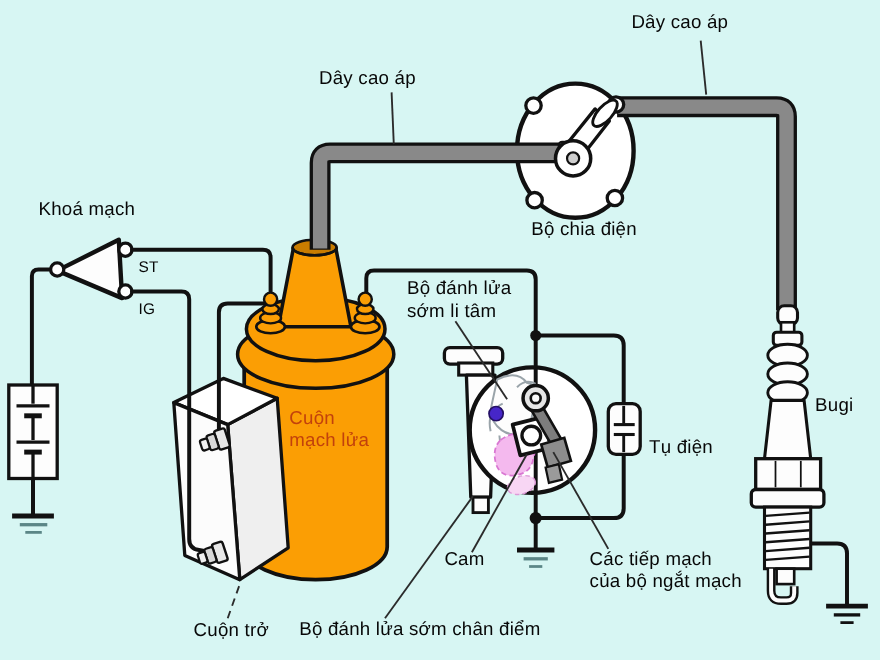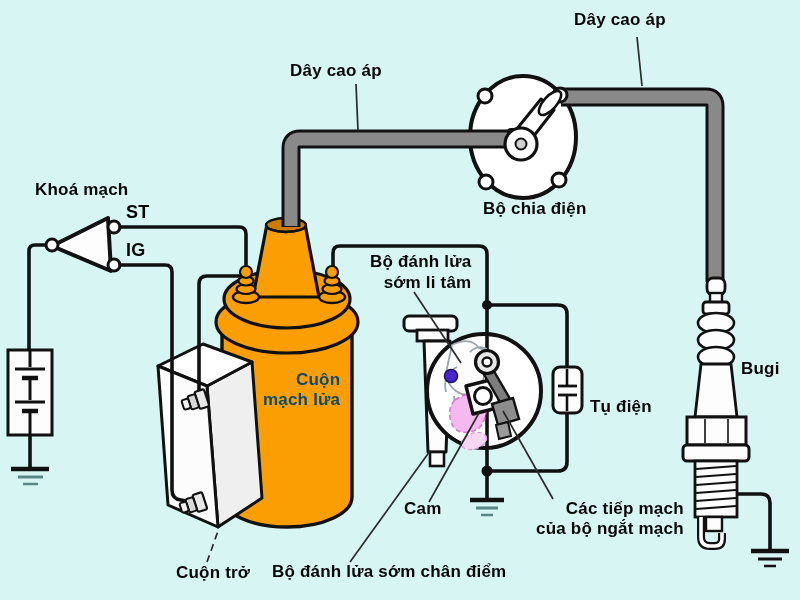--- a/index.html
+++ b/index.html
@@ -6,31 +6,30 @@
   #stage{
     position:relative;
     width:800px;height:600px;
     background:#d7f6f3;
     overflow:hidden;
     font-family:"Liberation Sans","DejaVu Sans",sans-serif;
   }
   #art{position:absolute;left:0;top:0;}
   .lbl{
     position:absolute;
-    font-weight:700;
+    font-weight:400;
     font-size:17px;
     line-height:20px;
     color:#070707;
     white-space:nowrap;
     letter-spacing:0.2px;
-    text-align:right;
   }
   .lbl .ln{display:block;}
-  .coil-lbl{color:#0c4a6e;}
-  .st-ig{font-size:18px;}
+  .coil-lbl{color:#c2410c;}
+  .st-ig{font-size:14px;margin-top:30px;}
 </style>
 </head>
 <body>
 
 <div id="stage">
 
 <svg id="art" width="800" height="600" viewBox="0 0 800 600">
 
   <g>
     <path d="M 52 245 H 35 Q 29 245 29 251 V 350" fill="none" stroke="#111" stroke-width="3.6"></path>

